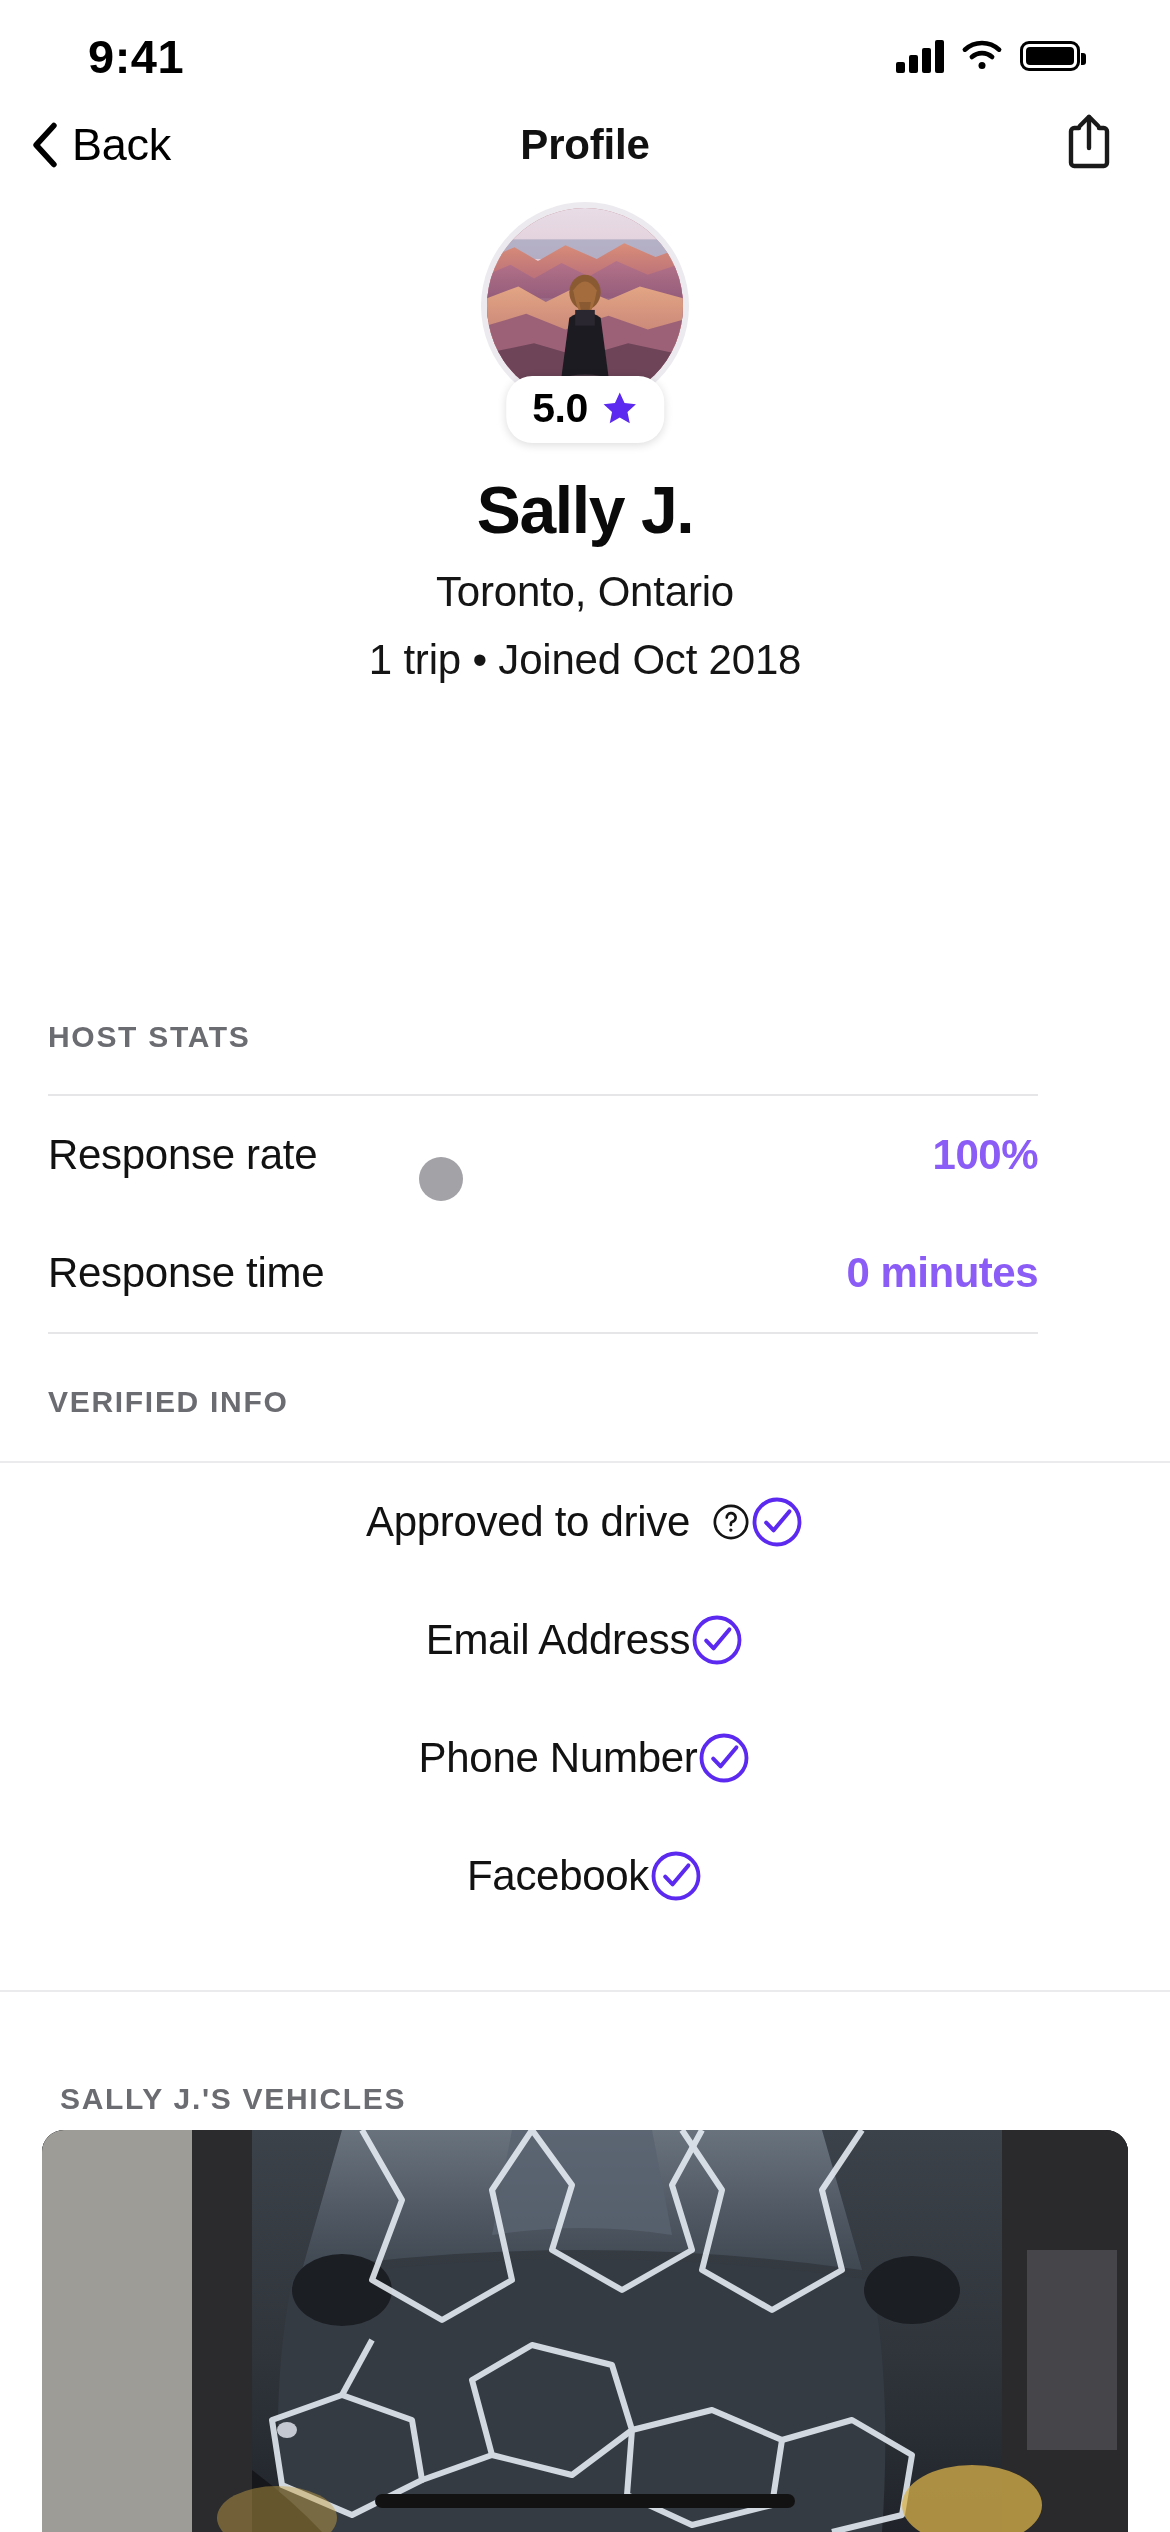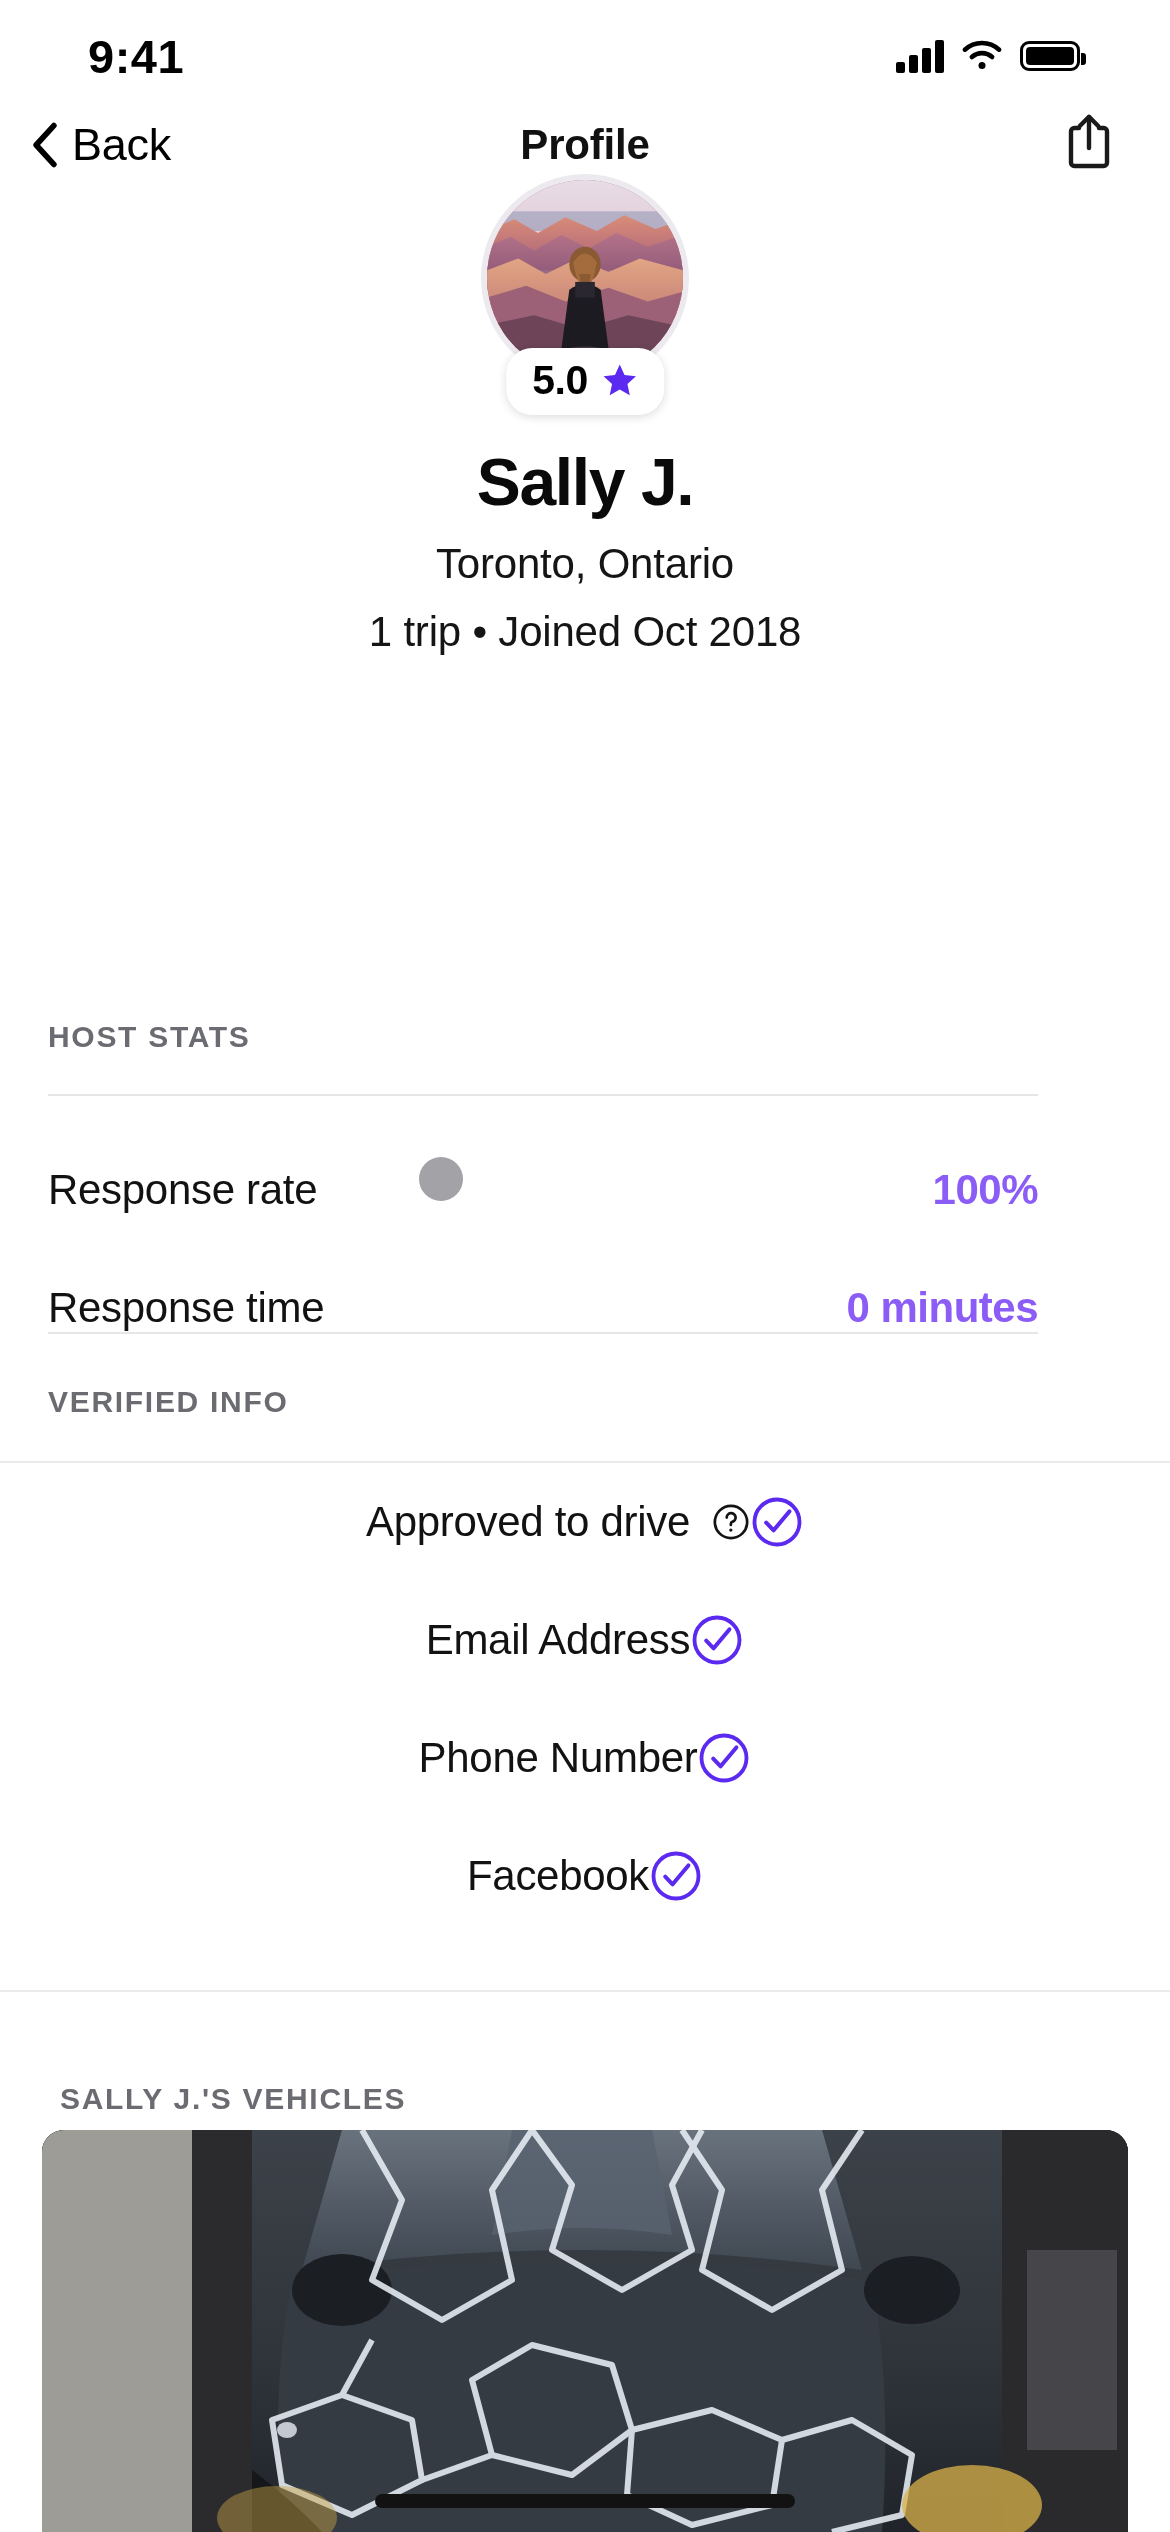--- a/index.html
+++ b/index.html
@@ -52,21 +52,21 @@
   }
   .chev { width:30px; height:46px; }
   .nav-back-label { font-size:45px; color:#000; letter-spacing:-0.3px; }
   .nav-title {
     position:absolute; left:0; width:1170px; text-align:center;
     font-size:42px; font-weight:bold; color:#111; letter-spacing:-0.2px;
   }
   .nav-share { position:absolute; right:55px; cursor:pointer; }
 
   
-  .header { position:absolute; top:180px; left:0; width:1170px; text-align:center; }
+  .header { position:absolute; top:208px; left:0; width:1170px; text-align:center; }
   .avatar-wrap {
     position:relative; width:196px; height:196px; margin:0 auto;
   }
   .avatar-ring {
     position:absolute; inset:-6px;
     border-radius:50%;
     background:#eceaee;
   }
   .avatar {
     position:absolute; inset:0;
@@ -104,21 +104,21 @@
     font-size:30px; font-weight:bold; color:#6b6b72;
     letter-spacing:1.7px;
   }
 
   .host-stats { position:absolute; top:1020px; left:0; width:1086px; }
   .host-stats .section-title { padding-left:48px; }
   .rule-inset {
     margin:40px 48px 0 48px; height:2px; background:#e6e6e8;
   }
   .stat-row {
-    display:flex; align-items:flex-end; justify-content:space-between;
+    display:flex; align-items:center; justify-content:space-between;
     padding:0 48px; height:118px;
   }
   .stat-label { font-size:42px; color:#121212; letter-spacing:-0.3px; }
   .stat-value { font-size:42px; font-weight:bold; color:#8b5cf6; letter-spacing:-0.5px; }
   .rule-bottom-inset { margin:0 48px; height:2px; background:#e6e6e8; }
 
   .verified { position:absolute; top:1385px; left:0; width:1170px; }
   .verified .section-title { padding-left:48px; }
   .rule-full { margin-top:42px; height:2px; background:#ebebed; width:1170px; }
   .verify-row {

